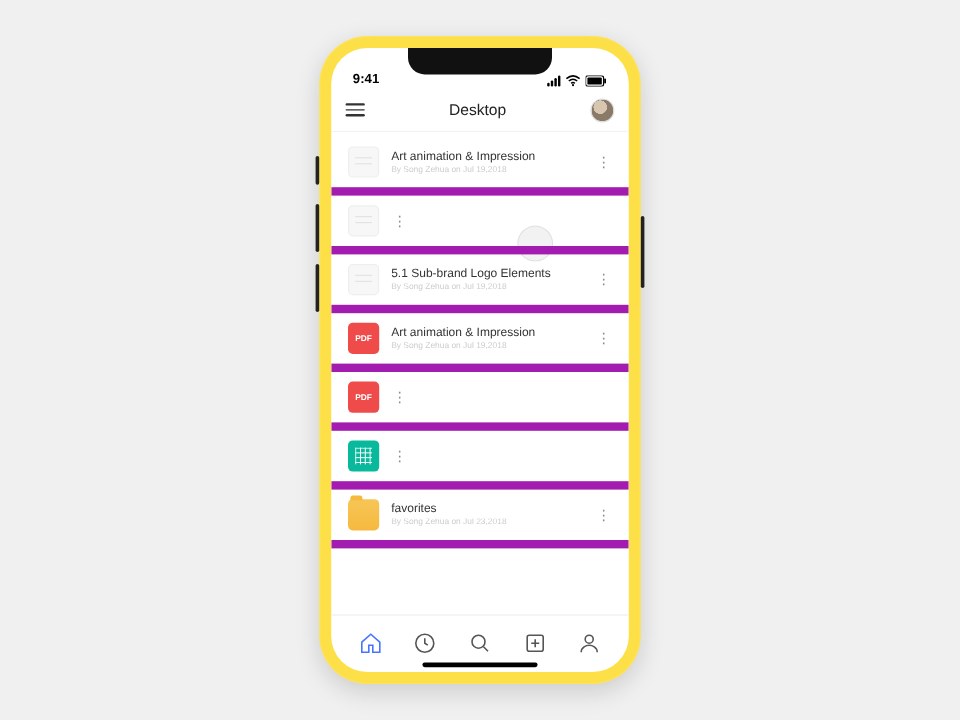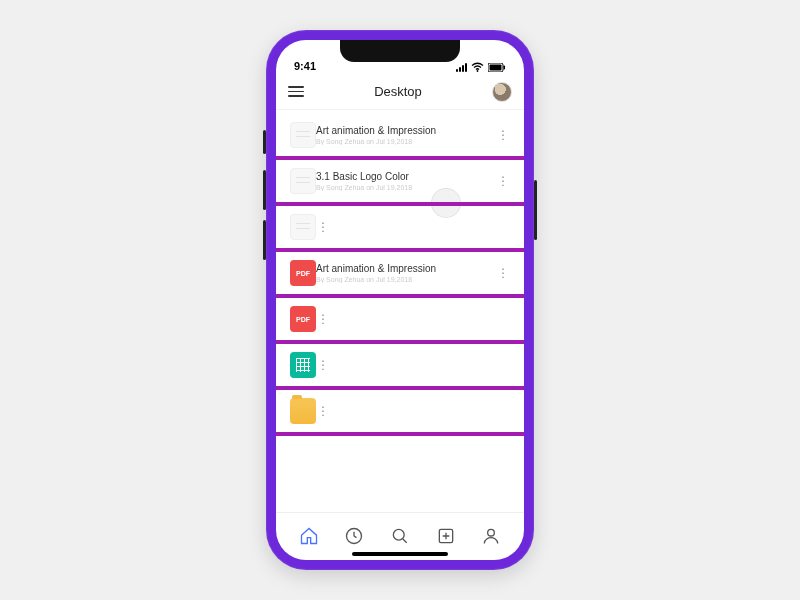--- a/index.html
+++ b/index.html
@@ -4,21 +4,21 @@
 <style>
   * { box-sizing: border-box; margin: 0; padding: 0; }
   body {
     background: #f0f0f0;
     font-family: -apple-system, BlinkMacSystemFont, "Segoe UI", sans-serif;
     width: 800px; height: 600px;
     display: flex; align-items: center; justify-content: center;
   }
   .phone {
     width: 268px; height: 540px;
-    background: #6d28d9;
+    background: #fde047;
     border-radius: 40px;
     padding: 10px;
     position: relative;
     box-shadow: 0 6px 20px rgba(0,0,0,.15), inset 0 0 2px rgba(255,255,255,.3);
   }
   .side-btn { position:absolute; background:#222; border-radius:2px; }
   .sb-l1 { left:-3px; top:100px; width:3px; height:24px; }
   .sb-l2 { left:-3px; top:140px; width:3px; height:40px; }
   .sb-l3 { left:-3px; top:190px; width:3px; height:40px; }
   .sb-r  { right:-3px; top:150px; width:3px; height:60px; }
@@ -53,22 +53,22 @@
   .ham { display:flex; flex-direction:column; gap:3px; width:16px; cursor:pointer;}
   .ham span { height:1.5px; background:#333; border-radius:1px; }
   .title { font-size:13px; font-weight:500; color:#222; }
   .avatar {
     width:20px; height:20px; border-radius:50%;
     background: radial-gradient(circle at 40% 35%, #d8c6b0 0 35%, #8a7a68 36% 100%);
     border:1px solid #ddd;
   }
   .list { flex:1; overflow:hidden; padding-top:4px; }
   .row {
-    display:flex; align-items:center; 
-    padding: 8px 14px; border-bottom:4px solid #a21caf;
+    display:flex; align-items:center; gap:10px;
+    padding: 8px 14px; border-bottom:7px solid #a21caf;
     position:relative;
   }
   .thumb {
     width:26px; height:26px; border-radius:4px; flex-shrink:0;
     display:flex; align-items:center; justify-content:center;
     font-size:7px; font-weight:700; color:#fff;
   }
   .thumb.doc { background:#f7f7f7; border:1px solid #eee; position:relative; }
   .thumb.doc::before, .thumb.doc::after {
     content:""; position:absolute; left:5px; right:5px; height:1px; background:#e3e3e3;
@@ -163,48 +163,52 @@
     <div class="row">
           <div class="thumb doc"></div>
           <div class="meta">
             <div class="fname">Art animation &amp; Impression</div>
             <div class="fsub">By Song Zehua on Jul 19,2018</div>
           </div>
           <div class="more">⋮</div>
         </div>
         <div class="row">
           <div class="thumb doc"></div>
-          <div class="meta">
-            <div class="fname">3.1 Basic Logo Color</div>
+          <div class="more">⋮</div>
+        </div>
+        <div class="row">
+          <div class="thumb doc"></div>
+          <div class="meta">
+            <div class="fname">5.1 Sub-brand Logo Elements</div>
             <div class="fsub">By Song Zehua on Jul 19,2018</div>
           </div>
-          <div class="more">⋮</div>
-        </div>
-        <div class="row">
-          <div class="thumb doc"></div>
           <div class="more">⋮</div>
         </div>
         <div class="row">
           <div class="thumb pdf">PDF</div>
           <div class="meta">
             <div class="fname">Art animation &amp; Impression</div>
             <div class="fsub">By Song Zehua on Jul 19,2018</div>
           </div>
           <div class="more">⋮</div>
         </div>
         <div class="row">
           <div class="thumb pdf">PDF</div>
           <div class="more">⋮</div>
         </div>
         <div class="row">
           <div class="thumb sheet"></div>
           <div class="more">⋮</div>
         </div>
         <div class="row">
           <div class="thumb folder"></div>
+          <div class="meta">
+            <div class="fname">favorites</div>
+            <div class="fsub">By Song Zehua on Jul 23,2018</div>
+          </div>
           <div class="more">⋮</div>
         </div>
       </div>
 
     <div class="tabbar">
       <div class="tab active">
         <svg viewBox="0 0 24 24">
             <path d="M3 11 L12 3 L21 11 V21 H14 V14 H10 V21 H3 Z"></path>
           </svg>
       </div>

